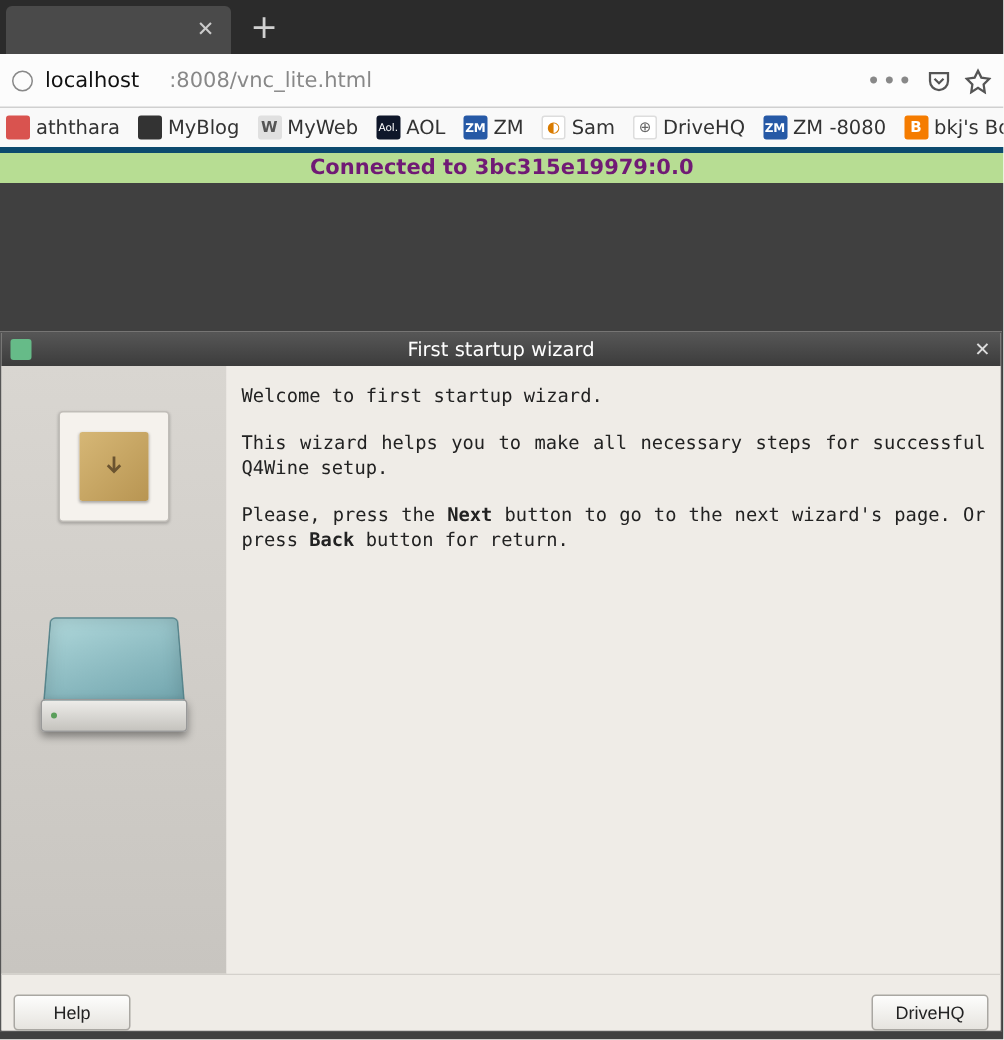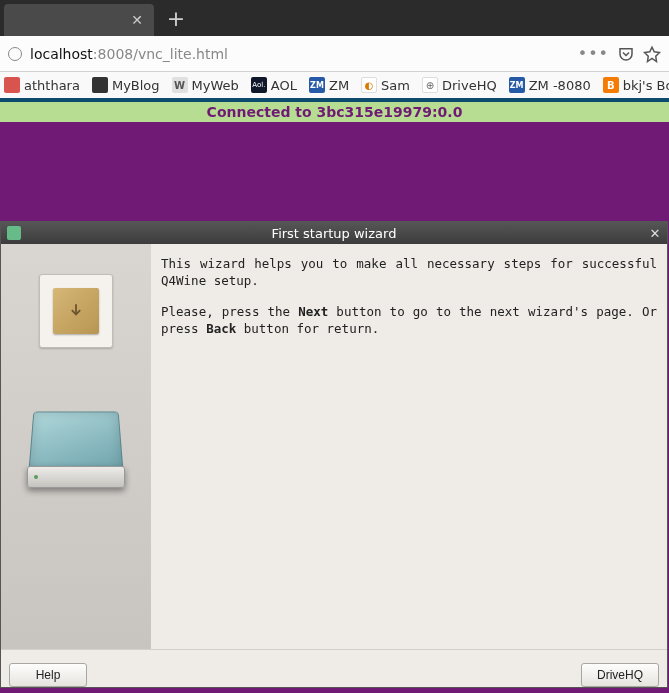--- a/index.html
+++ b/index.html
@@ -9,42 +9,42 @@
   .tab-strip { height: 36px; background: #2b2b2b; display: flex; align-items: center; }
   .tab { height: 32px; width: 150px; background: #4a4a4a; margin-left: 4px; margin-top: 4px; border-radius: 4px 4px 0 0; display: flex; align-items: center; justify-content: flex-end; padding: 0 10px; }
   .tab-close { width: 14px; height: 14px; display: flex; align-items: center; justify-content: center; color: #ccc; font-size: 14px; cursor: pointer; }
   .new-tab { width: 32px; height: 32px; display: flex; align-items: center; justify-content: center; color: #d0d0d0; font-size: 22px; cursor: pointer; margin-left: 6px; }
   
   
   .url-bar { height: 36px; background: #fcfcfc; border-bottom: 1px solid #d0d0d0; display: flex; align-items: center; padding: 0 8px; gap: 8px; }
   .url-left-icon { width: 14px; height: 14px; border: 1.5px solid #888; border-radius: 50%; position: relative; }
   .url-text { flex: 1; font-size: 14px; color: #333; }
   .url-text .dark { color: #111; }
-  .url-text .light { color: #888; }
+  .url-text .light { color: #888; margin-left: 20px; }
   .url-dots { color: #888; font-size: 16px; letter-spacing: 1px; }
   .url-icon { width: 18px; height: 18px; display: flex; align-items: center; justify-content: center; color: #555; }
   
   
   .bookmarks { height: 30px; background: #f9f9f9; border-bottom: 4px solid #0c4a6e; display: flex; align-items: center; padding: 0 4px; gap: 12px; font-size: 13px; color: #333; }
   .bm { display: flex; align-items: center; gap: 4px; cursor: pointer; white-space: nowrap; }
   .bm-icon { width: 16px; height: 16px; display: flex; align-items: center; justify-content: center; font-size: 10px; border-radius: 2px; }
   .bm-icon.red { background: #d9534f; color: #fff; }
   .bm-icon.dark { background: #333; color: #fff; }
   .bm-icon.w { background: #e0e0e0; color: #555; font-weight: bold; }
   .bm-icon.aol { background: #0f172a; color: #fff; font-size: 7px; font-weight: normal; }
   .bm-icon.zm { background: #2659a6; color: #fff; font-size: 8px; font-weight: bold; }
   .bm-icon.sam { background: #fff; border: 1px solid #ddd; color: #d97b00; }
   .bm-icon.drive { background: #fff; border: 1px solid #ddd; color: #666; }
   .bm-icon.blog { background: #f57c00; color: #fff; font-weight: bold; }
   
   
   .conn-banner { background: #b7dd93; color: #701a75; font-size: 14px; font-weight: bold; text-align: center; padding: 2px 0; }
   
   
-  .vnc-area { background: #701a75; height: calc(693px - 36px - 36px - 30px - 20px); position: relative; padding-left: 36px; }
+  .vnc-area { background: #404040; height: calc(693px - 36px - 36px - 30px - 20px); position: relative; padding-left: 36px; }
   
   
   .wizard { position: absolute; left: 0; top: 99px; width: 668px; background: #efece7; border: 1px solid #555; }
   .wizard-titlebar { height: 22px; background: linear-gradient(to bottom, #565656, #3c3c3c); color: #fff; font-size: 13px; display: flex; align-items: center; justify-content: center; position: relative; }
   .wizard-titlebar .ico-left { position: absolute; left: 6px; width: 14px; height: 14px; background: #6b8; border-radius: 2px; }
   .wizard-titlebar .close-btn { position: absolute; right: 4px; width: 16px; height: 16px; color: #ddd; font-size: 13px; cursor: pointer; display: flex; align-items: center; justify-content: center; }
   
   .wizard-body { display: flex; height: 405px; }
   .wizard-side { width: 150px; background: linear-gradient(to bottom, #d9d6d1, #c8c5c0); display: flex; flex-direction: column; align-items: center; padding-top: 30px; gap: 60px; }
   
@@ -154,20 +154,21 @@
                 <path d="M7 11l5 5 5-5"></path>
               </svg>
           </div>
         </div>
         <div class="drive-icon">
           <div class="drive-top"></div>
           <div class="drive-base"></div>
         </div>
       </div>
       <div class="wizard-main">
+        <p>Welcome to first startup wizard.</p>
         <p>This wizard helps you to make all necessary steps for successful Q4Wine setup.</p>
         <p>
           <span>Please, press the </span><b>Next</b><span> button to go to the next wizard's page. Or press </span><b>Back</b><span> button for return.</span>
         </p>
       </div>
     </div>
     <div class="wizard-footer">
       <button class="wbtn">Help</button>
       <div class="spacer"></div>
       <button class="wbtn">DriveHQ</button>

